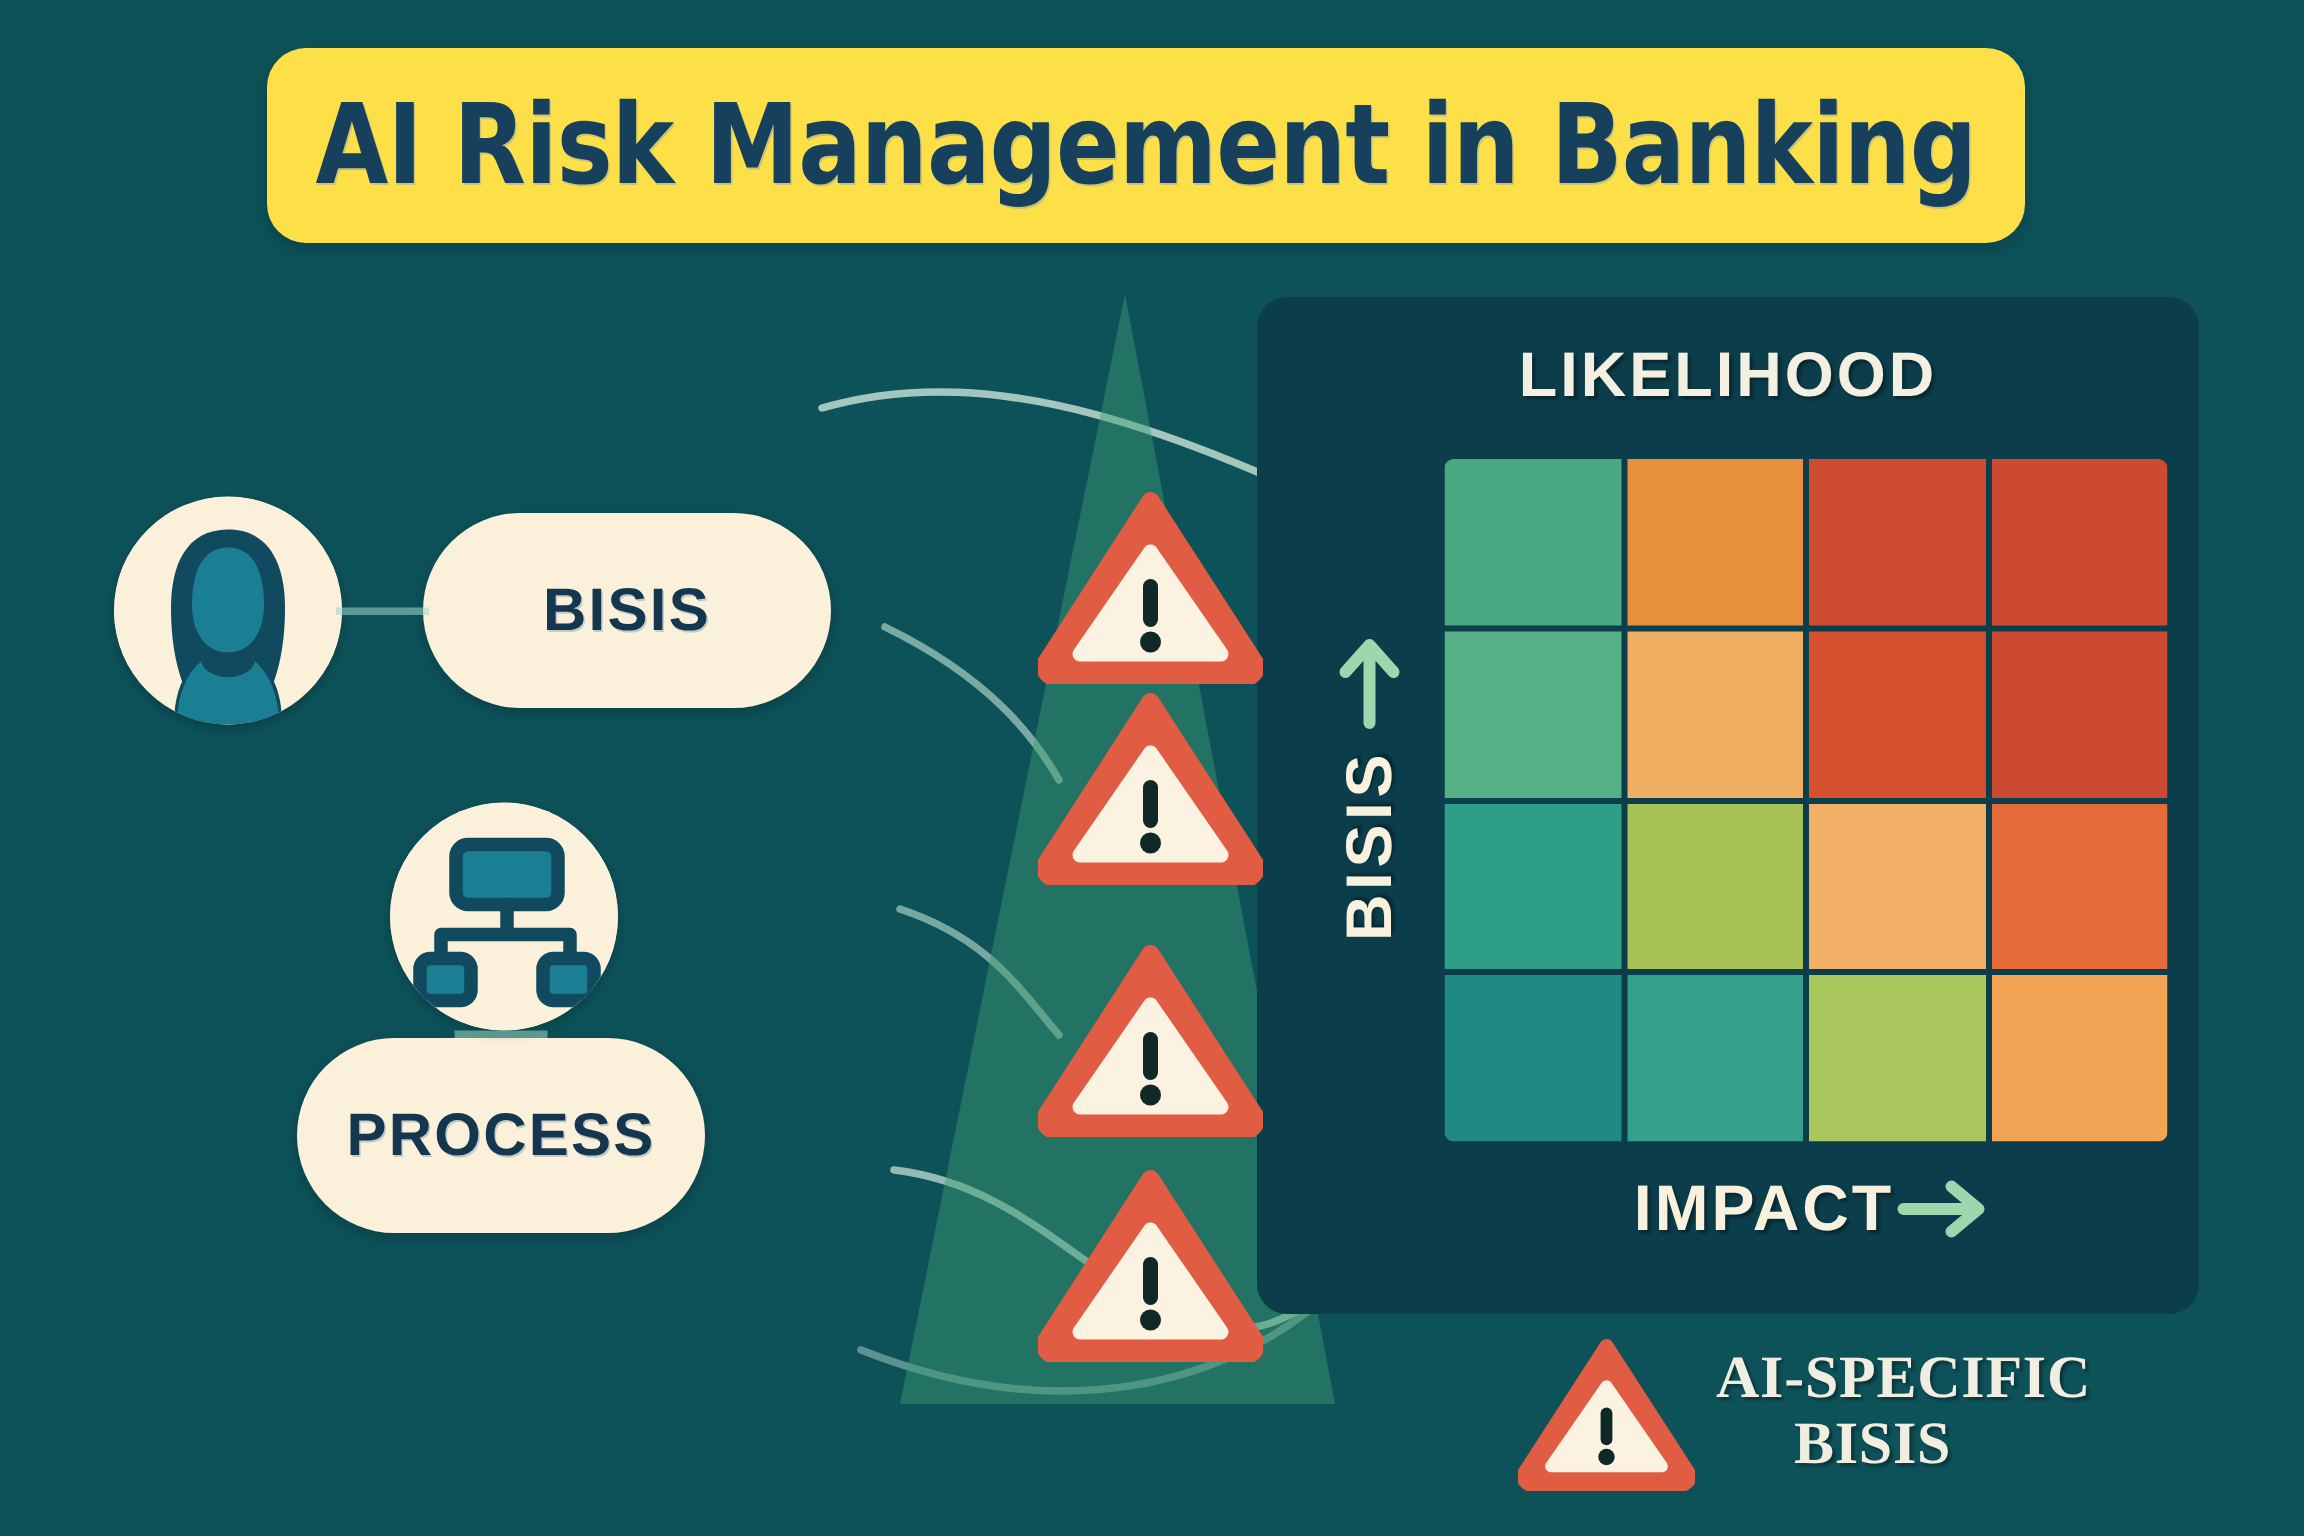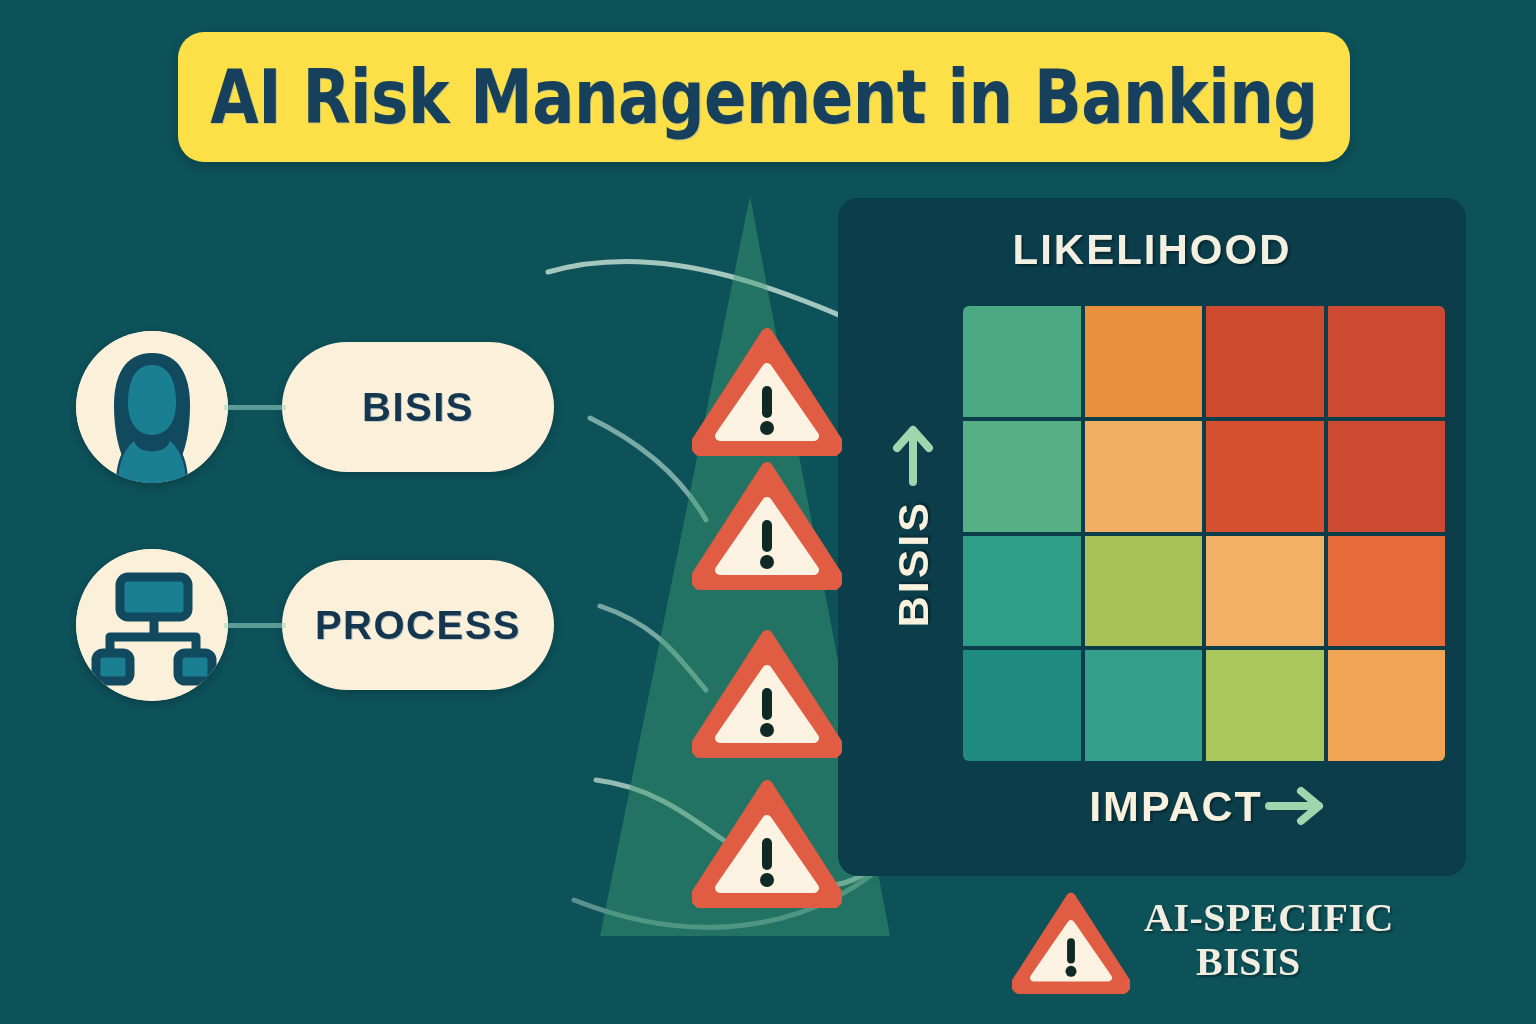--- a/index.html
+++ b/index.html
@@ -61,21 +61,21 @@
 
   
   .risk-row {
     position:absolute;
     left:76px;
     width:520px; height:152px;
     z-index:16;
     display:flex; align-items:center;
   }
   #risk-row-0 { top:331px; }
-  #risk-row-1 { top:549px; }
+  #risk-row-1 { top:535px;flex-direction:column; }
   #risk-row-2 { top:727px; }
 
   .risk-icon-circle {
     flex:0 0 auto;
     width:152px; height:152px;
     border-radius:50%;
     background:#fbf1da;
     position:relative;
     box-shadow:0 3px 8px rgba(0,0,0,.20);
     overflow:hidden;

